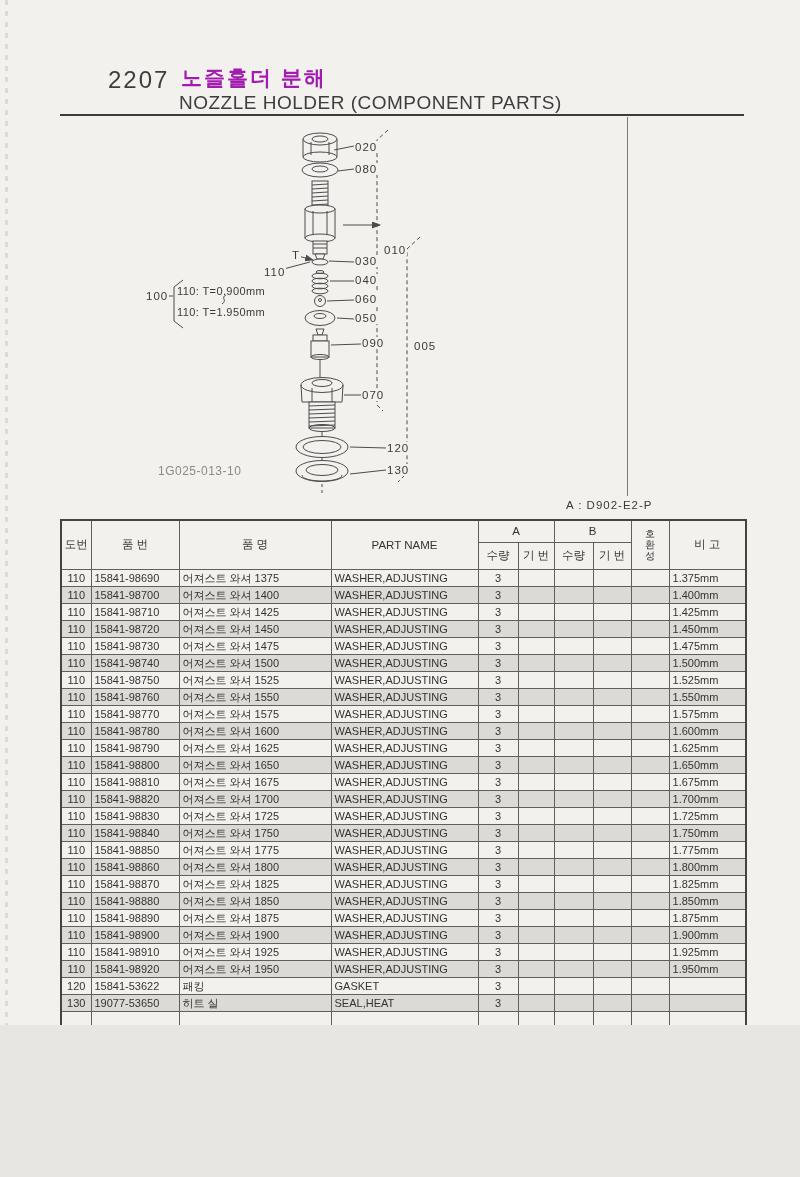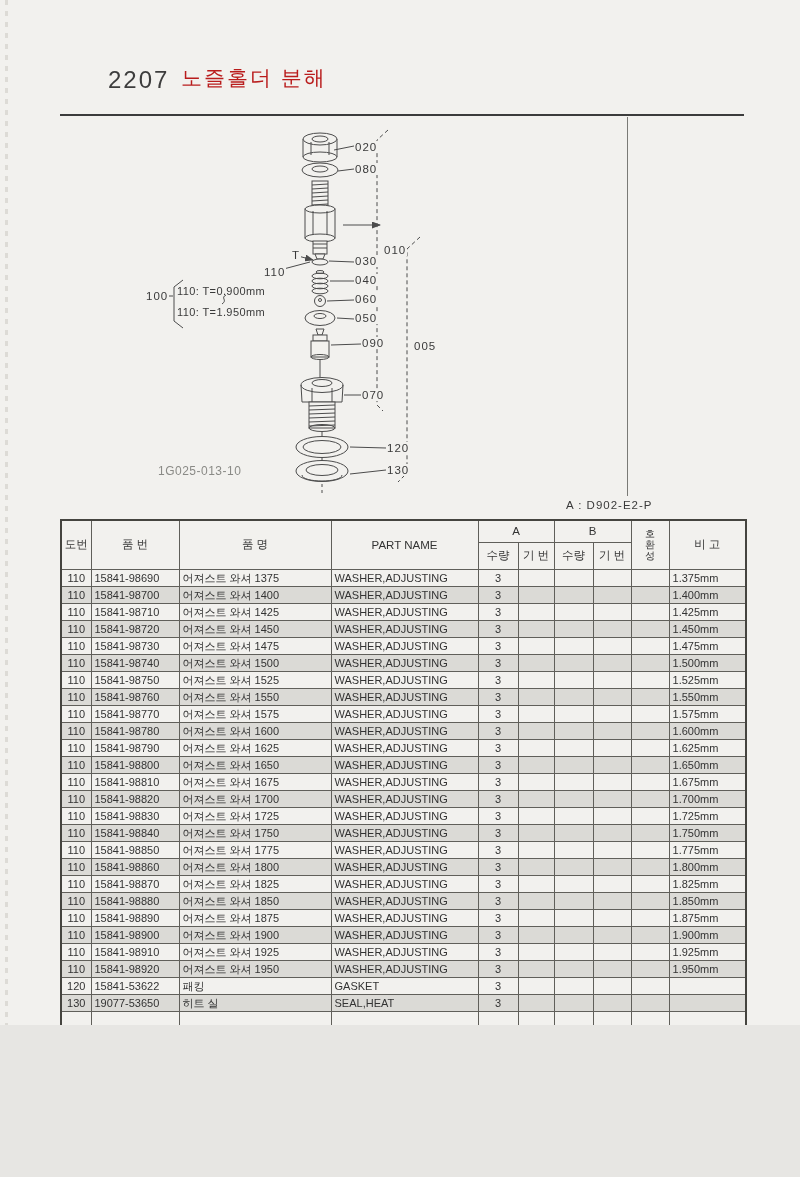--- a/index.html
+++ b/index.html
@@ -2,21 +2,21 @@
 <html><head>
 <meta charset="utf-8">
 <style>
   html,body{margin:0;padding:0;background:#e7e6e3;}
   .page{position:relative;width:800px;height:1025px;background:#f2f1ee;
         font-family:"Liberation Sans","DejaVu Sans",sans-serif;color:#3a3a3a;overflow:hidden;}
   .scan-edge{position:absolute;left:5px;top:0;width:3px;height:100%;
         background:repeating-linear-gradient(180deg,#dddbd6 0 5px,rgba(0,0,0,0) 5px 11px);}
   
   .sec-num{position:absolute;left:108px;top:66px;font-size:24px;letter-spacing:2px;color:#3d3d3d;}
-  .title-ko{position:absolute;left:181px;top:64px;font-size:21px;letter-spacing:2px;color:#b91c1c;}
+  .title-ko{position:absolute;left:181px;top:64px;font-size:21px;letter-spacing:2px;color:#a21caf;font-weight:bold;}
   .title-en{position:absolute;left:179px;top:92px;font-size:19px;letter-spacing:.5px;color:#3d3d3d;}
   .title-rule{position:absolute;left:60px;top:114px;width:684px;height:2px;background:#3c3c3c;}
   .vline{position:absolute;left:627px;top:117px;width:1px;height:379px;background:#7a7a76;}
   .variant-note{position:absolute;left:566px;top:499px;font-size:11.5px;letter-spacing:1px;color:#3a3a3a;}
   
   .callout{position:absolute;font-size:11.5px;letter-spacing:1px;color:#3a3a3a;background:#f2f1ee;padding:0 1px;line-height:12px;}
   .dnote{position:absolute;font-size:11px;letter-spacing:.4px;color:#3a3a3a;line-height:12px;}
   .figcode{position:absolute;left:158px;top:464px;font-size:12px;letter-spacing:.5px;color:#8a8a86;}
   
   .tablewrap{position:absolute;left:60px;top:519px;width:685px;height:534px;}
@@ -39,20 +39,21 @@
   .page-num{position:absolute;left:0;top:1086px;width:800px;text-align:center;font-size:14px;color:#444;}
 </style>
 </head>
 <body>
 
 <div class="page">
   <div class="scan-edge"></div>
 
   <div class="sec-num">2207</div>
   <div class="title-ko">노즐홀더 분해</div>
+  <div class="title-en">NOZZLE HOLDER  (COMPONENT PARTS)</div>
   <div class="title-rule"></div>
   <div class="vline"></div>
   <div class="variant-note">A : D902-E2-P</div>
 
   <svg style="position:absolute;left:130px;top:125px;" width="340" height="370" viewBox="0 0 340 370">
     <defs>
       <marker id="ah" markerWidth="9" markerHeight="7" refX="8" refY="3.5" orient="auto">
         <path d="M0,0 L9,3.5 L0,7 z" fill="#4c4c4c"></path>
       </marker>
     </defs>

